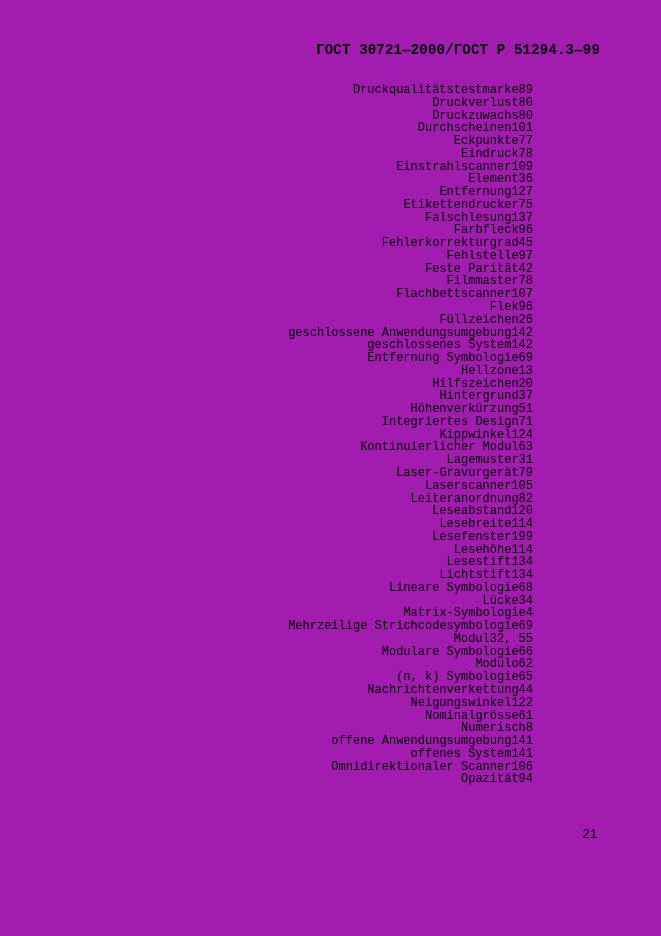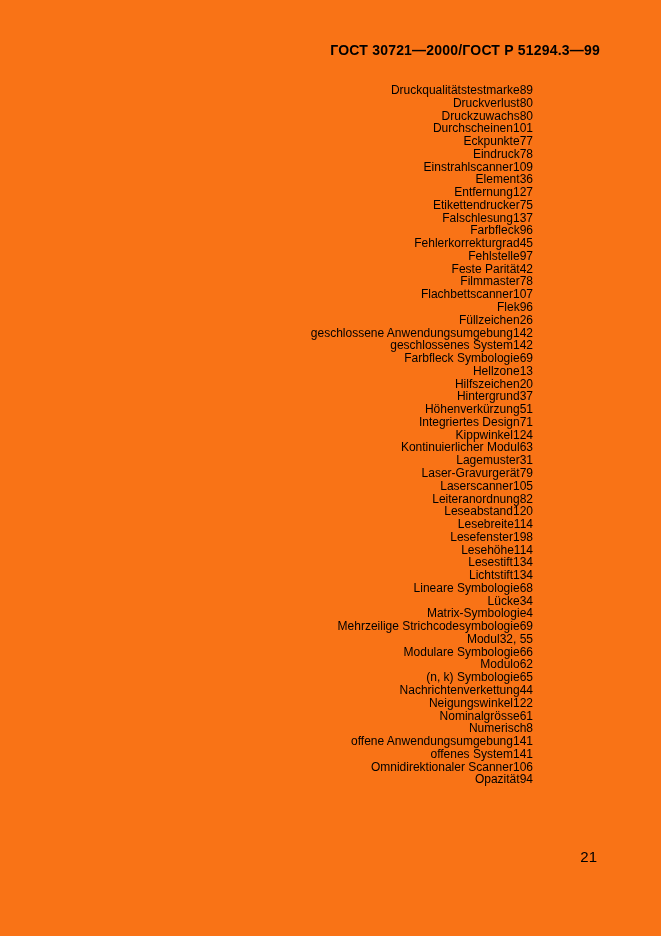--- a/index.html
+++ b/index.html
@@ -4,22 +4,22 @@
 <style>
   html, body {
     margin: 0;
     padding: 0;
     background: #ffffff;
   }
   .sheet {
     position: relative;
     width: 661px;
     height: 936px;
-    background: #f97316;
-    font-family: Liberation Sans, sans-serif;
+    background: #a21caf;
+    font-family: Liberation Mono, monospace;
     color: #000000;
     overflow: hidden;
   }
   .doc-header {
     position: absolute;
     top: 42px;
     right: 61px;
     font-size: 14px;
     font-weight: 700;
     letter-spacing: 0.2px;
@@ -41,23 +41,23 @@
     white-space: nowrap;
   }
   .term {
     text-align: left;
   }
   .pg {
     text-align: right;
   }
   .page-number {
     position: absolute;
-    top: 848px;
+    top: 828px;
     right: 64px;
-    font-size: 15px;
+    font-size: 12px;
   }
 </style>
 </head>
 <body>
 
 <div class="sheet">
   <div class="doc-header">ГОСТ 30721—2000/ГОСТ Р 51294.3—99</div>
 
   <div class="index-list">
       <div class="row">
@@ -138,21 +138,21 @@
       </div>
       <div class="row">
         <span class="term">geschlossene Anwendungsumgebung</span>
         <span class="pg">142</span>
       </div>
       <div class="row">
         <span class="term">geschlossenes System</span>
         <span class="pg">142</span>
       </div>
       <div class="row">
-        <span class="term">Farbfleck Symbologie</span>
+        <span class="term">Entfernung Symbologie</span>
         <span class="pg">69</span>
       </div>
       <div class="row">
         <span class="term">Hellzone</span>
         <span class="pg">13</span>
       </div>
       <div class="row">
         <span class="term">Hilfszeichen</span>
         <span class="pg">20</span>
       </div>
@@ -195,21 +195,21 @@
       <div class="row">
         <span class="term">Leseabstand</span>
         <span class="pg">120</span>
       </div>
       <div class="row">
         <span class="term">Lesebreite</span>
         <span class="pg">114</span>
       </div>
       <div class="row">
         <span class="term">Lesefenster</span>
-        <span class="pg">198</span>
+        <span class="pg">199</span>
       </div>
       <div class="row">
         <span class="term">Lesehöhe</span>
         <span class="pg">114</span>
       </div>
       <div class="row">
         <span class="term">Lesestift</span>
         <span class="pg">134</span>
       </div>
       <div class="row">

